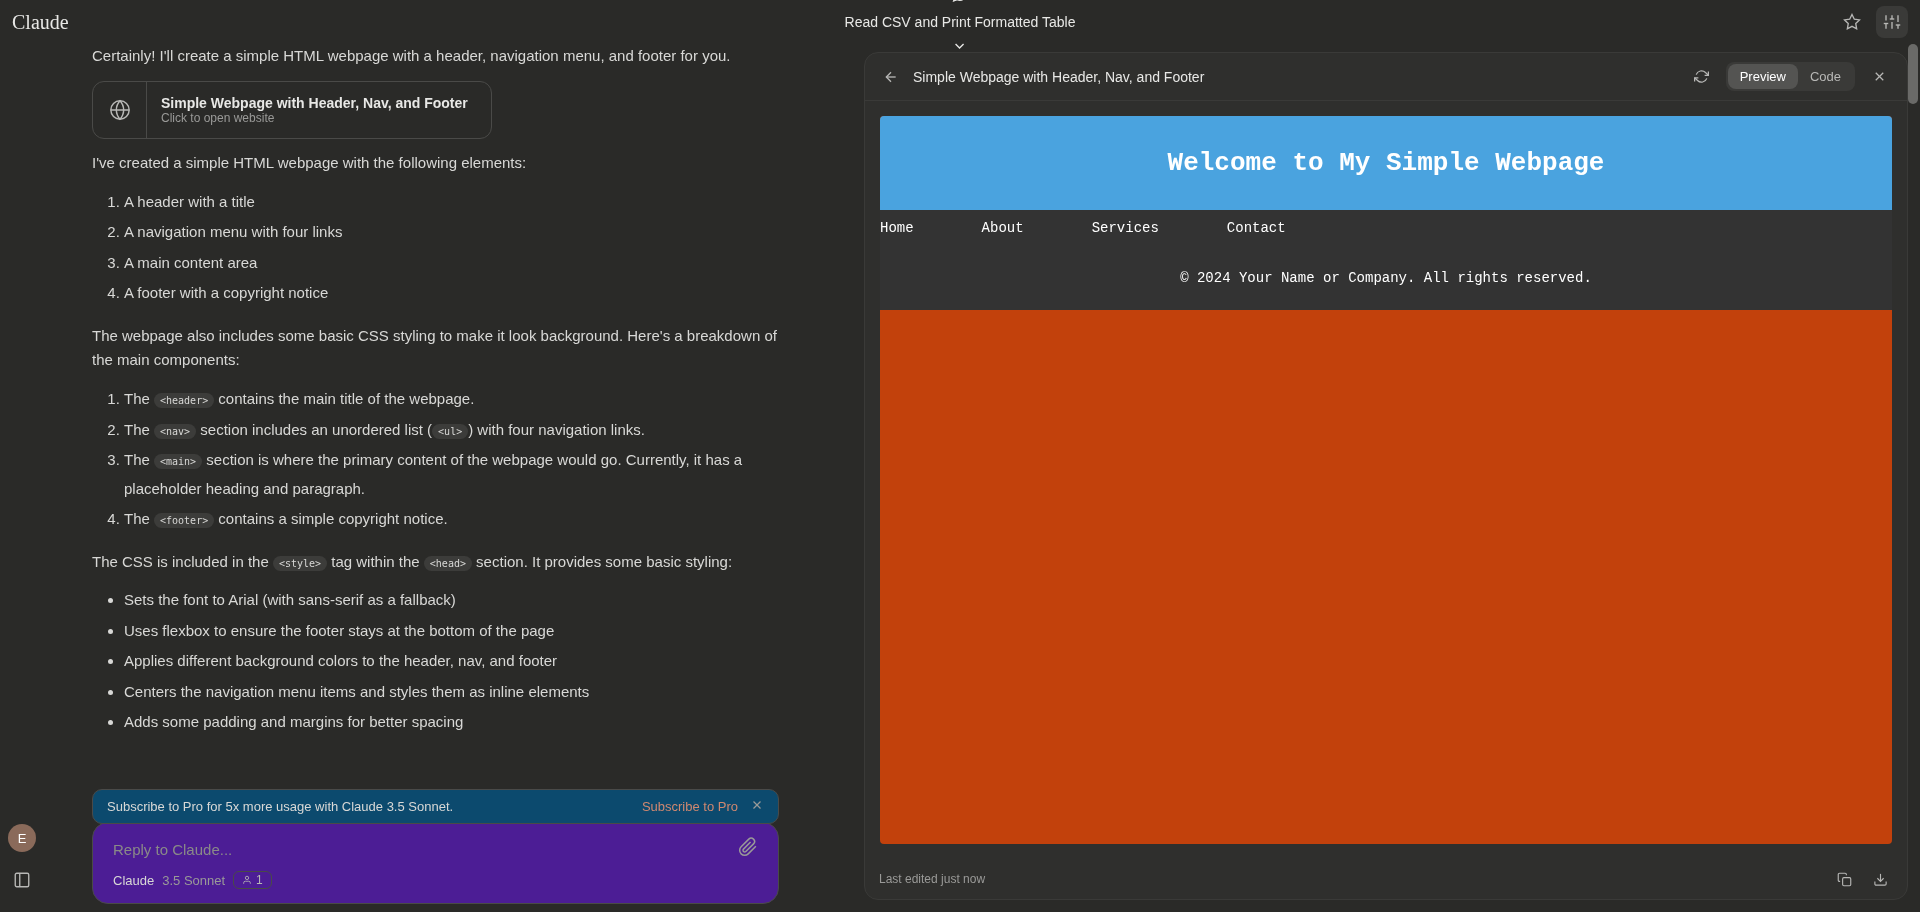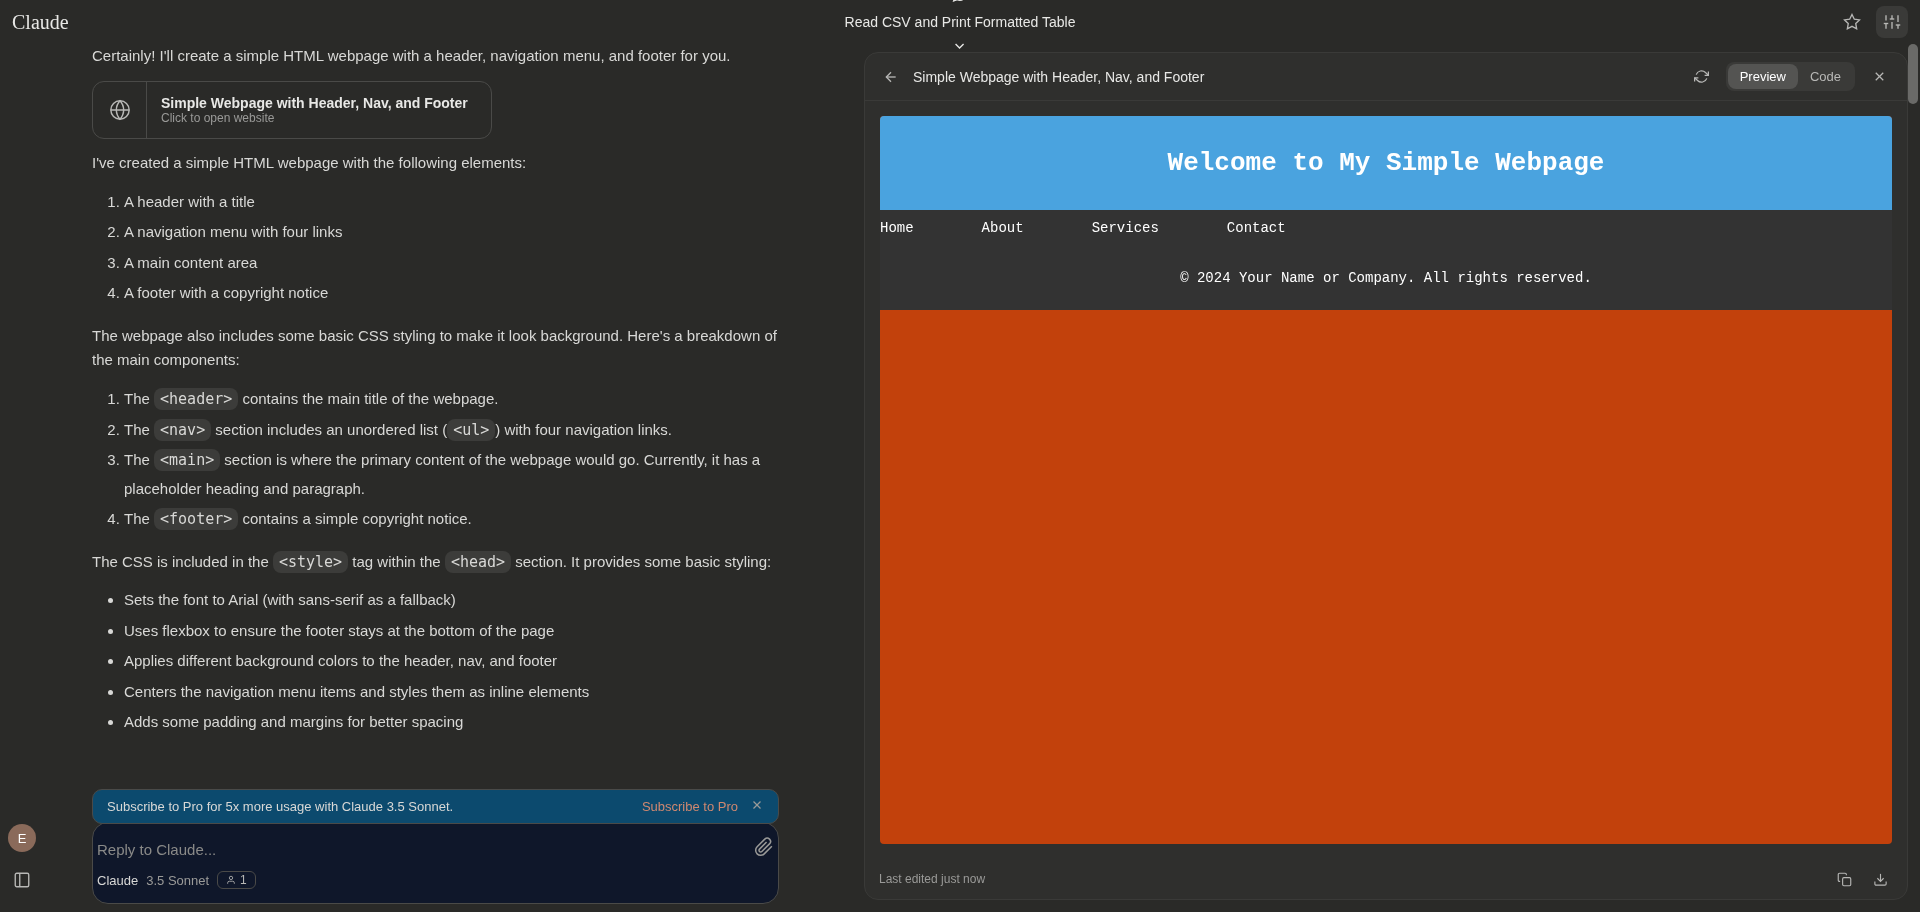--- a/index.html
+++ b/index.html
@@ -132,21 +132,21 @@
       color: #d8d8d6;
     }
     ol.numbered li, ul.bulleted li {
       margin-bottom: 2px;
     }
     code.inline {
       background: #3c3c3a;
       padding: 2px 6px;
       border-radius: 8px;
       font-family: 'SF Mono', Consolas, monospace;
-      font-size: 15px;
+      font-size: 10px;
       color: #d8d8d6;
       text-align: right;
     }
     .upsell-bar {
       position: absolute;
       bottom: 88px;
       left: 48px;
       right: 85px;
       background: #0c4a6e;
       border: 1px solid #4a4a48;
@@ -161,24 +161,24 @@
       color: #d08870;
       cursor: pointer;
     }
     .upsell-close {
       color: #9a9a98;
       cursor: pointer;
       margin-left: 12px;
     }
     .input-box {
       margin: 0 85px 8px 48px;
-      background: #0f172a;
+      background: #4c1d95;
       border: 1px solid #4a4a48;
       border-radius: 16px;
-      padding: 14px 4px;
+      padding: 14px 20px;
     }
     .input-row1 {
       display: flex;
       align-items: center;
       justify-content: space-between;
     }
     .input-placeholder {
       color: #8a8a88;
       font-size: 15px;
     }

